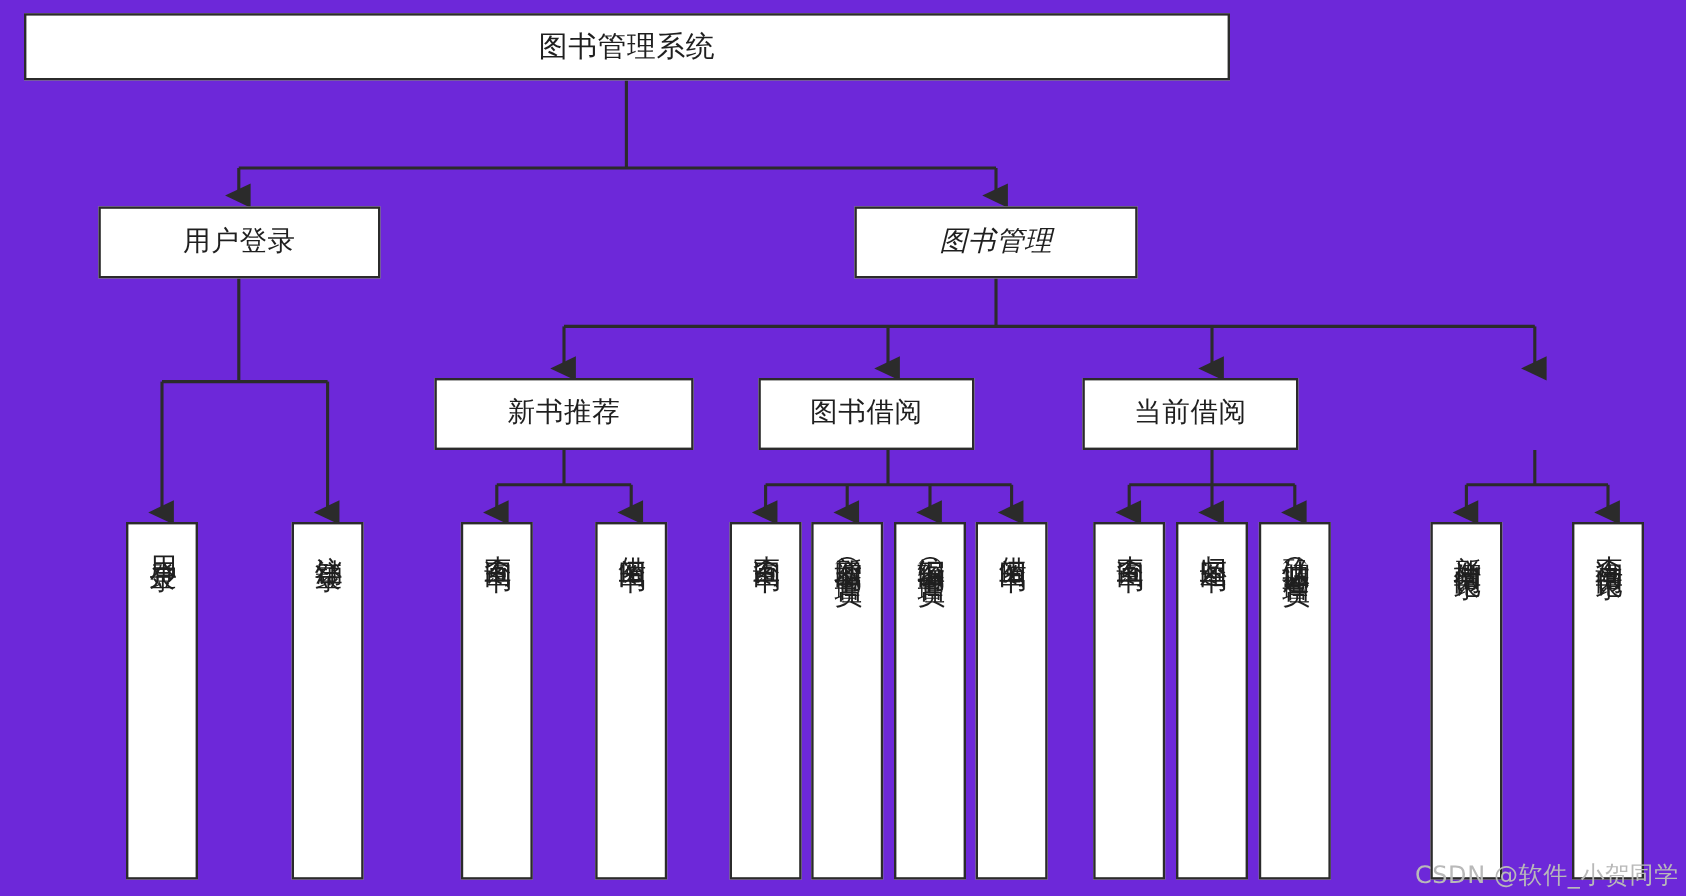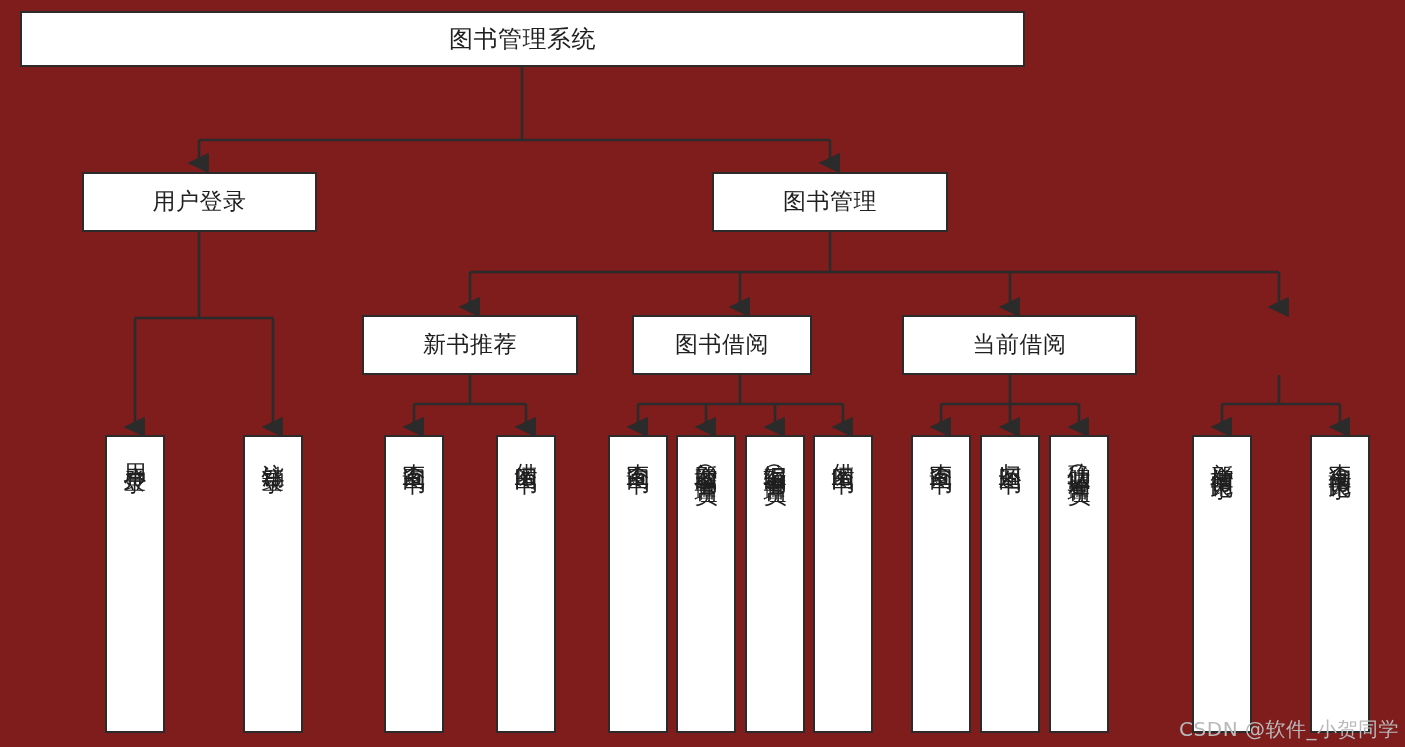--- a/index.html
+++ b/index.html
@@ -9,21 +9,21 @@
     background: #ffffff;
   }
   body {
     font-family: "DejaVu Sans", "Liberation Sans", sans-serif;
     color: #1a1a1a;
   }
   #canvas {
     position: relative;
     width: 1405px;
     height: 747px;
-    background: #7f1d1d;
+    background: #6d28d9;
     overflow: hidden;
   }
   #wires {
     position: absolute;
     left: 0;
     top: 0;
     width: 1405px;
     height: 747px;
     pointer-events: none;
   }
@@ -131,33 +131,33 @@
   </svg>
 
   <div class="node root horiz" style="left:20px; top:11px; width:1005px; height:56px;">
     <span class="node-label">图书管理系统</span>
   </div>
 
   <div class="node horiz" style="left:82px; top:172px; width:235px; height:60px;">
     <span class="node-label">用户登录</span>
   </div>
 
-  <div class="node horiz" style="left:712px; top:172px; width:236px; height:60px;">
+  <div class="node horiz" style="left:712px; top:172px; width:236px; height:60px;font-style:italic;">
     <span class="node-label">图书管理</span>
   </div>
 
   <div class="node horiz" style="left:362px; top:315px; width:216px; height:60px;">
     <span class="node-label">新书推荐</span>
   </div>
 
   <div class="node horiz" style="left:632px; top:315px; width:180px; height:60px;">
     <span class="node-label">图书借阅</span>
   </div>
 
-  <div class="node horiz" style="left:902px; top:315px; width:235px; height:60px;">
+  <div class="node horiz" style="left:902px; top:315px; width:180px; height:60px;">
     <span class="node-label">当前借阅</span>
   </div>
 
 
   <div class="node vert" style="left:105px; top:435px; width:60px; height:298px;">
     <span class="node-label">用户登录</span>
   </div>
 
   <div class="node vert" style="left:243px; top:435px; width:60px; height:298px;">
     <span class="node-label">注销登录</span>

